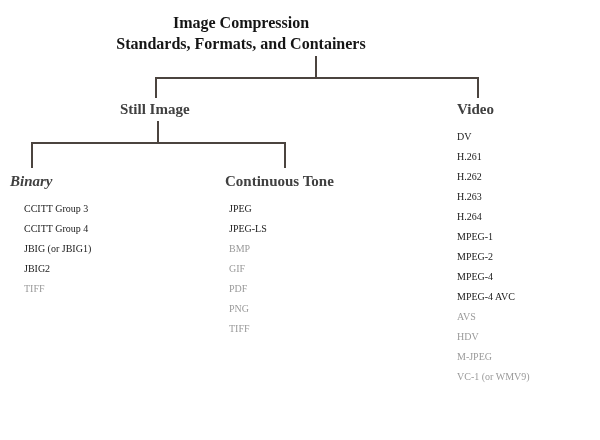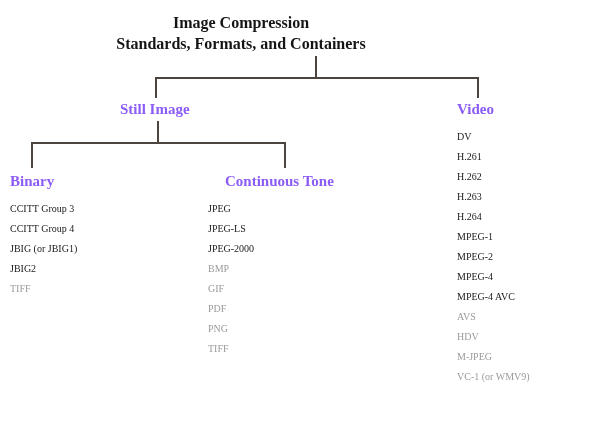--- a/index.html
+++ b/index.html
@@ -41,21 +41,21 @@
     position: absolute;
     background: #4b443f;
   }
 
   .node-head {
     position: absolute;
     font-weight: bold;
     font-size: 15px;
     line-height: 18px;
     white-space: nowrap;
-    color: #8b5cf6;
+    color: #404040;
   }
 
   .col {
     position: absolute;
     font-size: 10px;
     line-height: 20px;
     white-space: nowrap;
   }
   .col .item { display: block; }
   .grp-primary .item { color: #1a1a1a; }
@@ -84,40 +84,39 @@
   <div class="node-head" style="left:457px; top:100px;">Video</div>
 
   <div class="ln" style="left:157px; top:121px; width:2px; height:22px;"></div>
 
   <div class="ln" style="left:31px; top:142px; width:255px; height:2px;"></div>
 
   <div class="ln" style="left:31px; top:142px; width:2px; height:26px;"></div>
 
   <div class="ln" style="left:284px; top:142px; width:2px; height:26px;"></div>
 
-  <div class="node-head" style="left:10px; top:172px;">Binary</div>
+  <div class="node-head" style="left:10px; top:172px;font-style:italic;">Binary</div>
   <div class="node-head" style="left:225px; top:172px;">Continuous Tone</div>
 
-  <div class="col" style="left:10px; top:199px;">
+  <div class="col" style="left:24px; top:199px;">
     <div class="grp-primary">
       <span class="item">CCITT Group 3</span>
       <span class="item">CCITT Group 4</span>
       <span class="item">JBIG (or JBIG1)</span>
       <span class="item">JBIG2</span>
     </div>
     <div class="grp-secondary">
       <span class="item">TIFF</span>
     </div>
   </div>
 
-  <div class="col" style="left:208px; top:199px;">
+  <div class="col" style="left:229px; top:199px;">
     <div class="grp-primary">
       <span class="item">JPEG</span>
       <span class="item">JPEG-LS</span>
-      <span class="item">JPEG-2000</span>
     </div>
     <div class="grp-secondary">
       <span class="item">BMP</span>
       <span class="item">GIF</span>
       <span class="item">PDF</span>
       <span class="item">PNG</span>
       <span class="item">TIFF</span>
     </div>
   </div>
 

